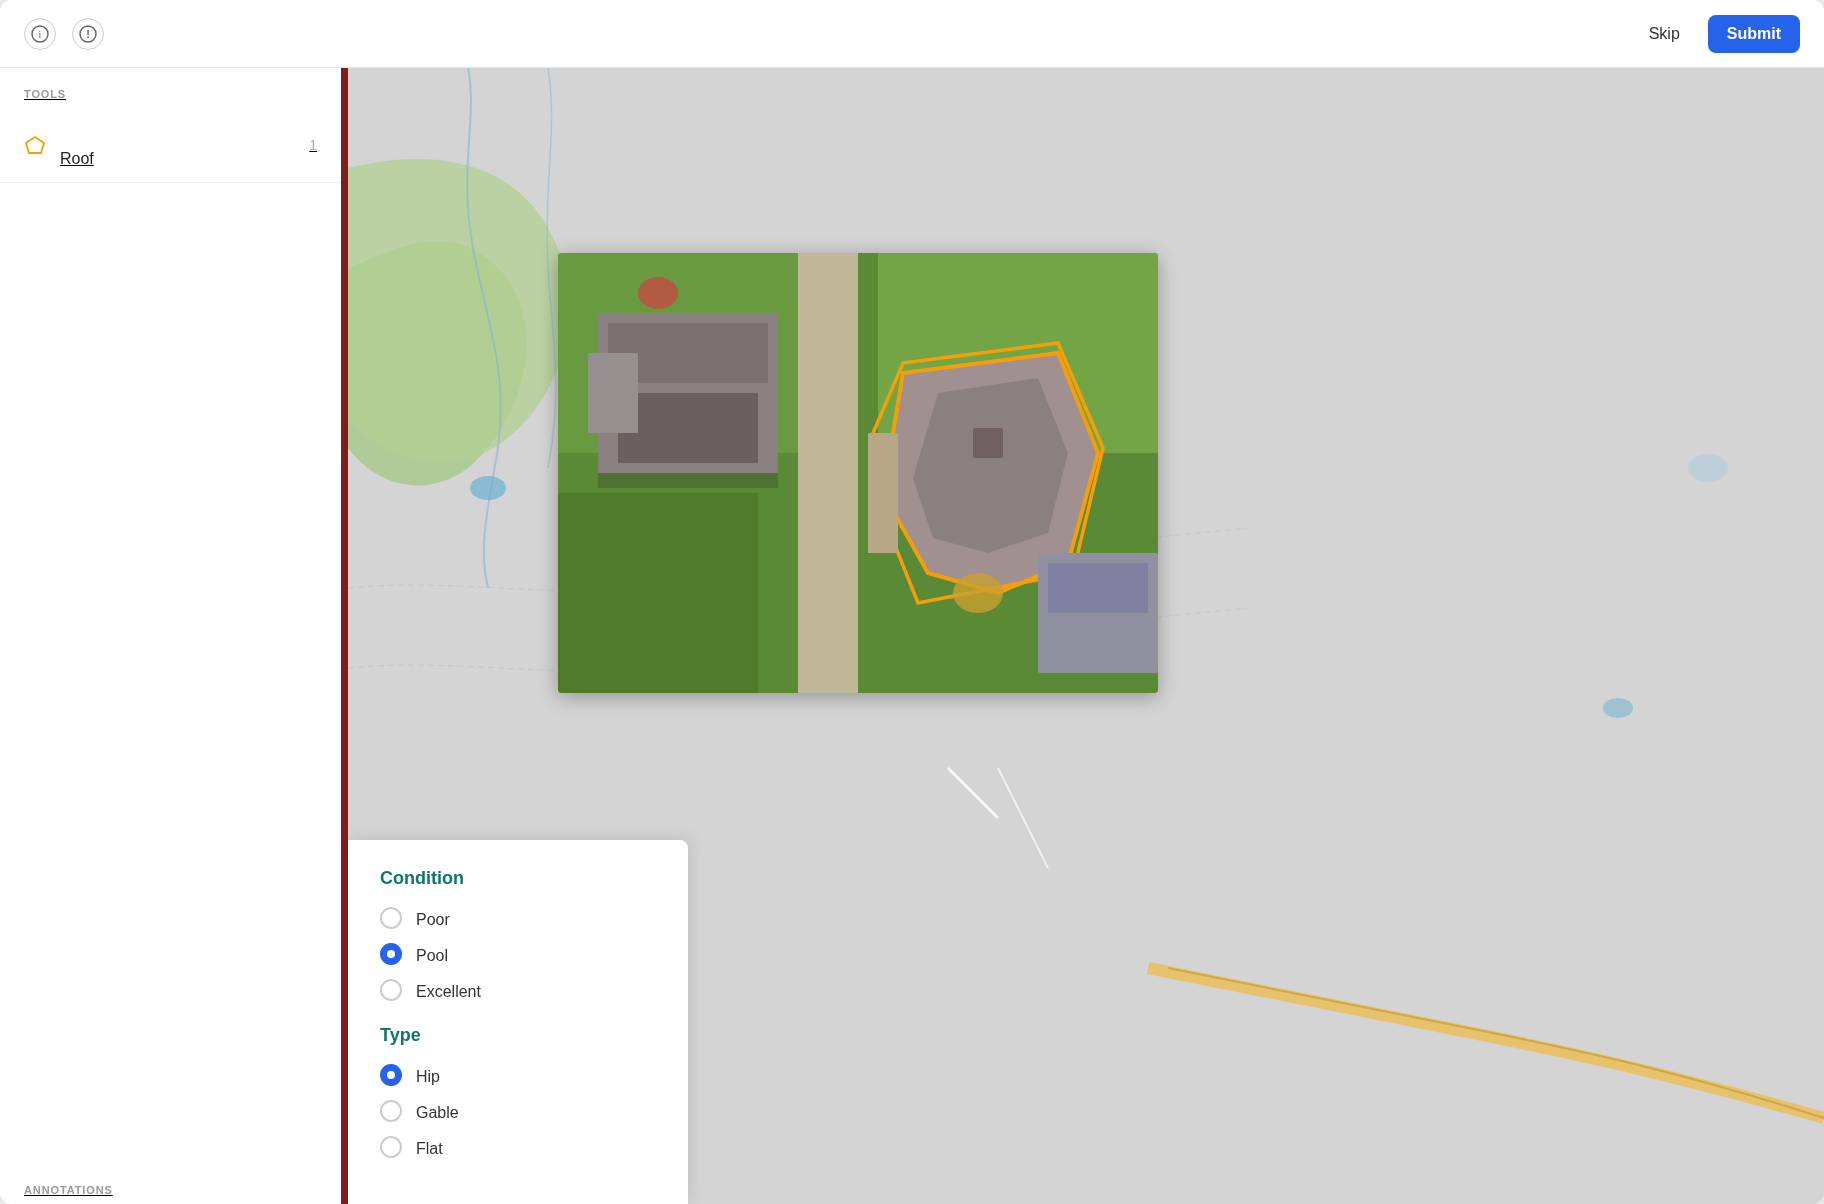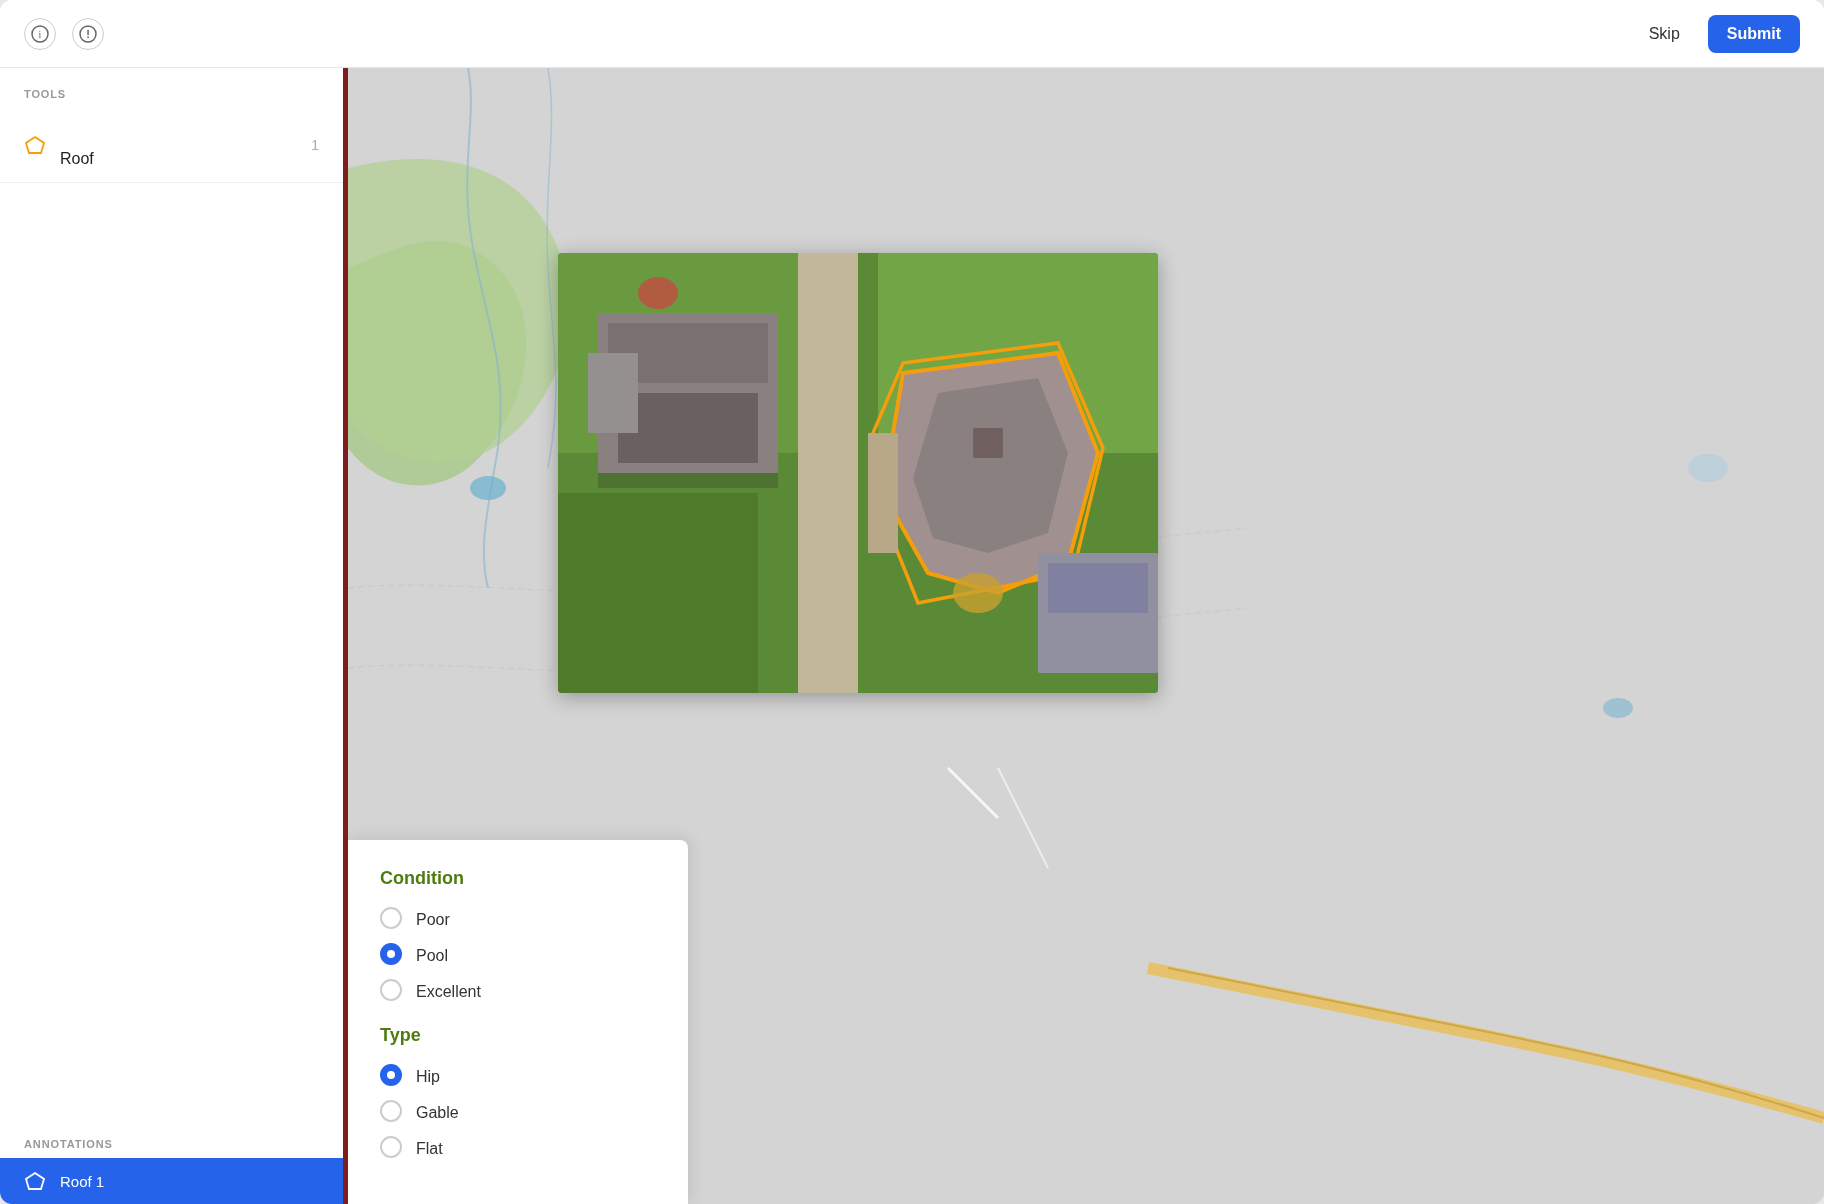--- a/index.html
+++ b/index.html
@@ -82,25 +82,26 @@
     .body {
       display: flex;
       flex: 1;
       overflow: hidden;
     }
 
     
     .sidebar {
       width: 348px;
       background: #fff;
-      border-right: 5px solid #7f1d1d;
+      border-right: 7px solid #7f1d1d;
       display: flex;
       flex-direction: column;
       flex-shrink: 0;
       overflow-y: auto;
+      text-decoration: underline;
     }
     .sidebar-section-label {
       font-size: 11px;
       font-weight: 600;
       color: #999;
       letter-spacing: 0.08em;
       padding: 20px 24px 8px;
       text-transform: uppercase;
     }
     .tool-item {
@@ -183,21 +184,21 @@
       width: 340px;
       background: #fff;
       border-radius: 0 8px 0 0;
       padding: 28px 32px 32px;
       box-shadow: 2px -2px 16px rgba(0,0,0,0.1);
       z-index: 50;
     }
     .popup-section-title {
       font-size: 18px;
       font-weight: 600;
-      color: #4d7c0f;
+      color: #0f766e;
       margin-bottom: 18px;
     }
     .radio-option {
       display: flex;
       align-items: flex-end;
       margin-bottom: 14px;
       cursor: pointer;
     }
     .radio-circle {
       width: 22px;
@@ -265,28 +266,20 @@
         </div>
         <span class="tool-label">Roof</span>
         <span class="tool-num">1</span>
       </div>
 
 
 
       <div style="flex:1; min-height:120px;"></div>
 
       <div class="sidebar-section-label">ANNOTATIONS</div>
-      <div class="annotation-item">
-        <div class="annotation-icon">
-          <svg width="22" height="22" viewBox="0 0 22 22" fill="none">
-            <polygon points="11,3 20,9 17,19 5,19 2,9" stroke="#fff" stroke-width="1.8" fill="none"></polygon>
-          </svg>
-        </div>
-        <span class="annotation-label">Roof 1</span>
-      </div>
     </div>
 
     <div class="map-area">
 
       <svg class="map-bg" viewBox="0 0 1476 1136" xmlns="http://www.w3.org/2000/svg">
         <rect width="1476" height="1136" fill="#d4d4d4"></rect>
 
         <path d="M0,200 C50,180 100,150 150,200 C200,250 180,350 120,400 C80,430 30,420 0,380 Z" fill="#a8c888" opacity="0.8"></path>
         <path d="M0,100 C80,80 160,90 200,160 C240,230 220,320 160,370 C110,410 40,400 0,350 Z" fill="#b0d090" opacity="0.7"></path>
 

